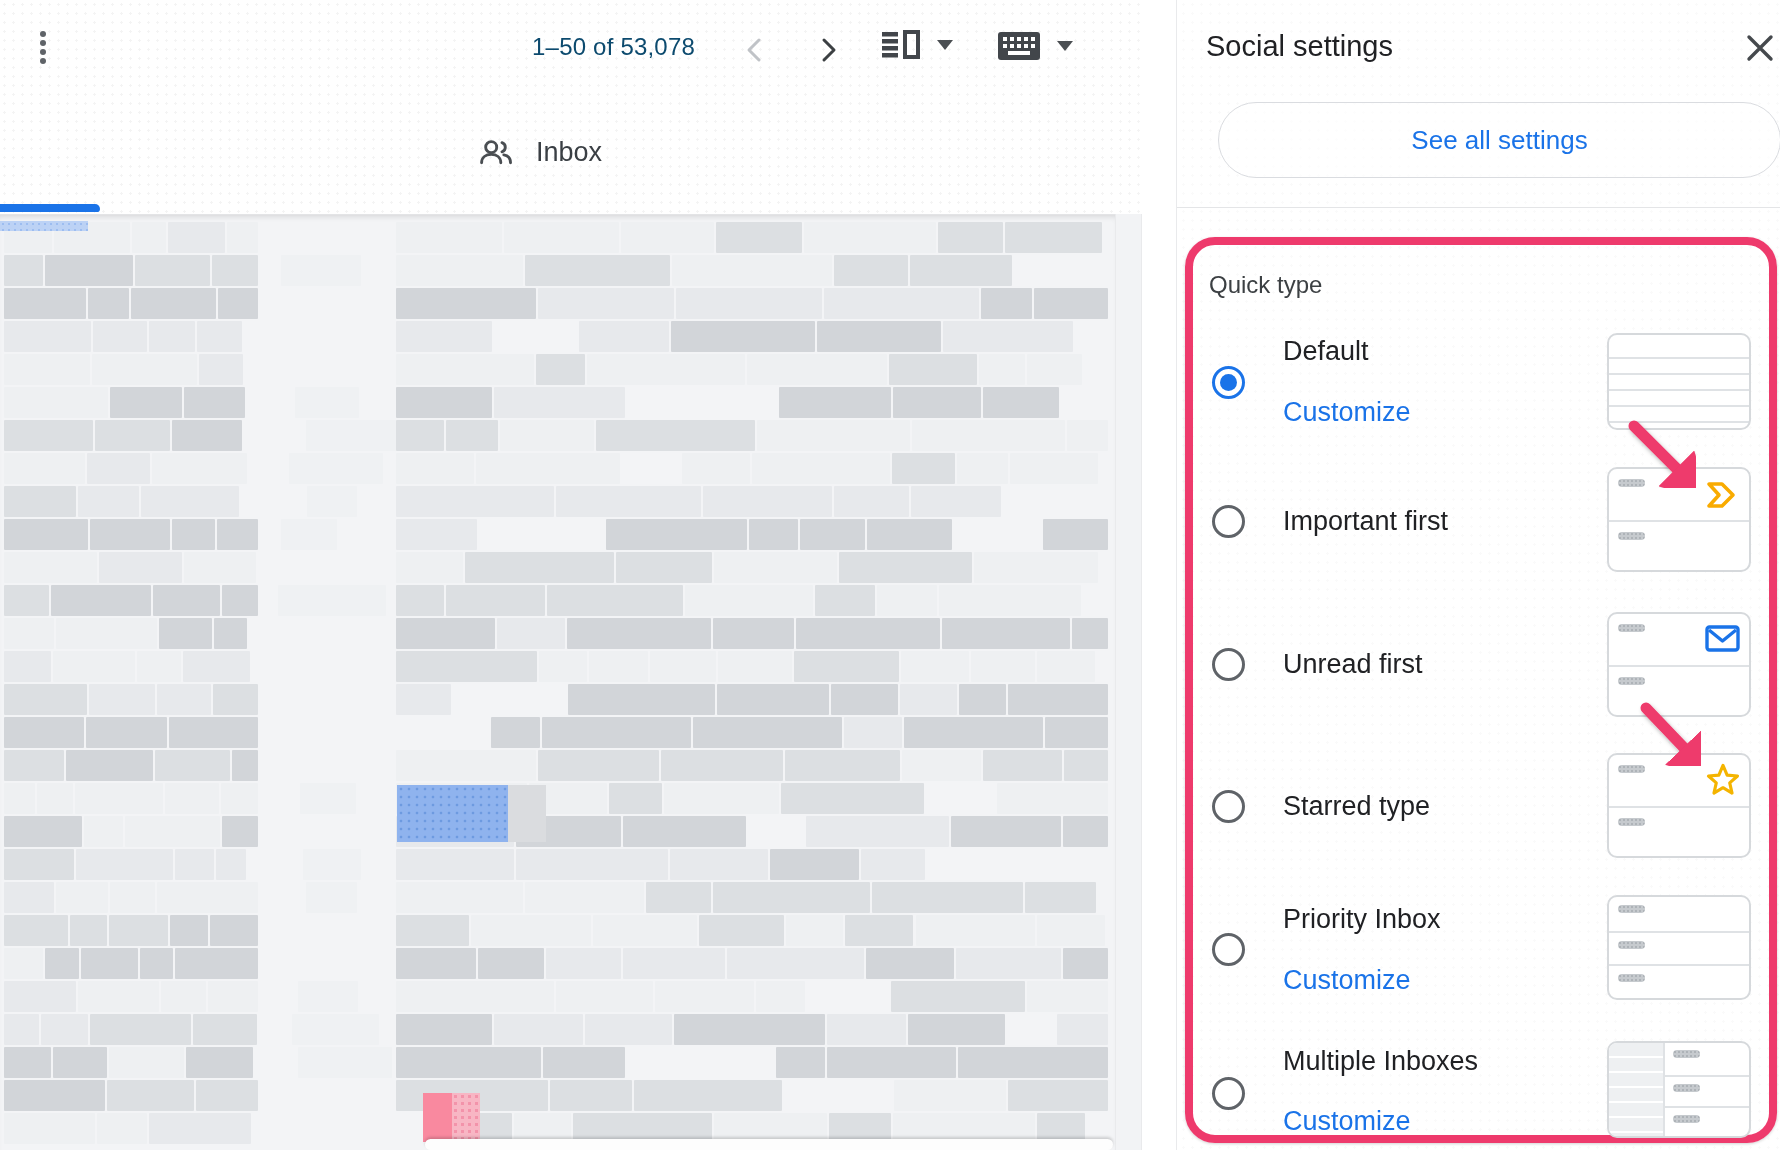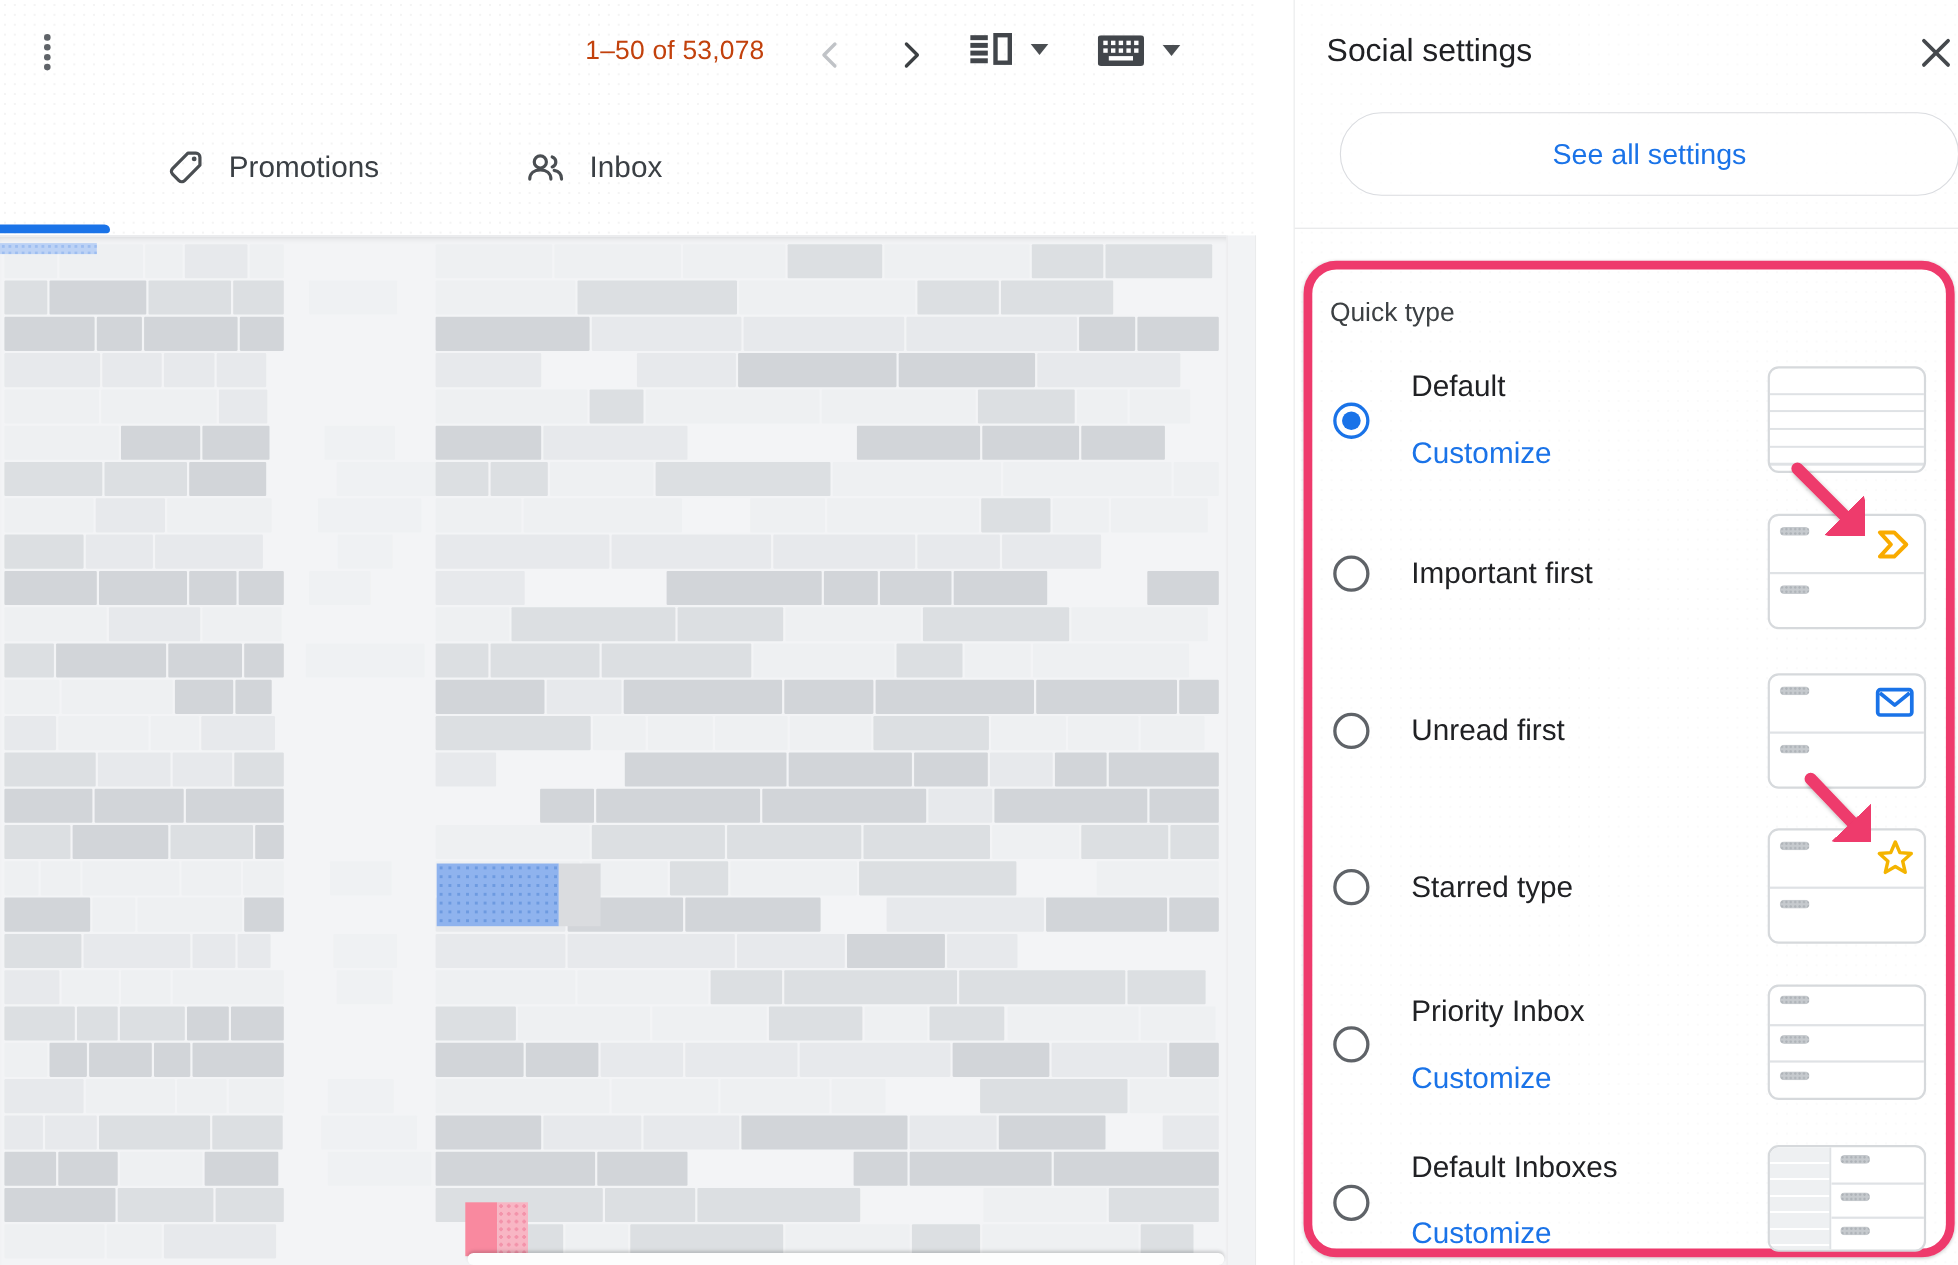--- a/index.html
+++ b/index.html
@@ -5,21 +5,21 @@
   html,body{margin:0;padding:0;background:#e8e8e8;}
   #app{position:relative;width:1780px;height:1150px;overflow:hidden;background:#ffffff;
        font-family:"Liberation Sans","DejaVu Sans",sans-serif;color:#202124;}
   
   #pattern{position:absolute;inset:0;background-image:radial-gradient(#ececec 1.2px,transparent 1.4px);
            background-size:9px 9px;opacity:.6;z-index:0;}
   
   #toolbar{position:absolute;left:0;top:0;width:1140px;height:80px;z-index:3;}
   .dots4{position:absolute;left:40px;top:31px;width:7px;}
   .dots4 i{display:block;width:6px;height:6px;border-radius:50%;background:#5f6368;margin-bottom:3px;}
-  #pag{position:absolute;left:450px;top:33px;width:245px;text-align:right;font-size:24px;color:#c2410c;letter-spacing:.2px;}
+  #pag{position:absolute;left:450px;top:33px;width:245px;text-align:right;font-size:24px;color:#0c4a6e;letter-spacing:.2px;}
   .navbtn{position:absolute;top:28px;width:44px;height:44px;display:flex;align-items:center;justify-content:center;border-radius:50%;cursor:pointer;}
   #prev{left:733px;color:#c0c3c7;}
   #next{left:806px;color:#3c4043;}
   #splitview{left:882px;top:30px;position:absolute;display:flex;align-items:center;cursor:pointer;}
   #kbd{left:998px;top:32px;position:absolute;display:flex;align-items:center;cursor:pointer;}
   .caret{width:0;height:0;border-left:8px solid transparent;border-right:8px solid transparent;border-top:10px solid #4a4e52;margin-left:17px;}
   
   .tab{position:absolute;top:120px;height:64px;display:flex;align-items:center;cursor:pointer;color:#3c4043;z-index:3;}
   .tab .lbl{font-size:27px;margin-left:22px;color:#3a3f44;}
   #tab-promotions{left:152px;}
@@ -119,27 +119,20 @@
             <rect x="19" y="12" width="4" height="4"></rect>
             <rect x="26" y="12" width="4" height="4"></rect>
             <rect x="33" y="12" width="4" height="4"></rect>
           <rect x="10" y="19" width="22" height="4"></rect>
         </g>
       </svg>
       <span class="caret"></span>
     </div>
   </div>
 
-  <div class="tab" id="tab-promotions">
-    <svg width="34" height="34" viewBox="0 0 28 28">
-      <path d="M15.5 3.5 h6 a3 3 0 0 1 3 3 v6 l-11.5 11.5 a3 3 0 0 1 -4.2 0 l-4.8 -4.8 a3 3 0 0 1 0 -4.2 z" fill="none" stroke="#4a4e52" stroke-width="2.4" stroke-linejoin="round"></path>
-      <circle cx="20.2" cy="7.8" r="1.8" fill="#4a4e52"></circle>
-    </svg>
-    <span class="lbl">Promotions</span>
-  </div>
   <div class="tab" id="tab-social">
     <svg width="36" height="34" viewBox="0 0 30 28">
       <circle cx="11" cy="10" r="4.6" fill="none" stroke="#4a4e52" stroke-width="2.4"></circle>
       <path d="M3 23 c0-4.6 3.6-7 8-7 s8 2.4 8 7" fill="none" stroke="#4a4e52" stroke-width="2.4" stroke-linecap="round"></path>
       <path d="M20 6.2 a4 4 0 0 1 0 7.6 M21.5 16.4 c3.4 .6 5.6 2.8 5.6 6.6" fill="none" stroke="#4a4e52" stroke-width="2.4" stroke-linecap="round"></path>
     </svg>
     <span class="lbl">Inbox</span>
   </div>
   <div id="active-underline"></div>
 
@@ -525,21 +518,21 @@
           <span class="pill" style="top:8px"></span>
         </div>
       <div class="sect" style="height:33px">
           <span class="pill" style="top:8px"></span>
         </div>
       <div class="sect" style="height:32px">
           <span class="pill" style="top:8px"></span>
         </div>
     </div>
 
-    <div class="opt-label" style="top:1046px">Default Inboxes</div>
+    <div class="opt-label" style="top:1046px">Multiple Inboxes</div>
     <span class="radio" style="top:1077px" aria-checked="false"></span>
     <div class="customize" style="top:1106px">Customize</div>
     <div class="thumb" style="top:1041px;height:97px">
       <div class="leftcol"></div>
       <div class="rightrows">
         <div class="sect" style="height:32px">
             <span class="pill" style="top:7px;left:8px"></span>
           </div>
         <div class="sect" style="height:31px">
             <span class="pill" style="top:7px;left:8px"></span>

